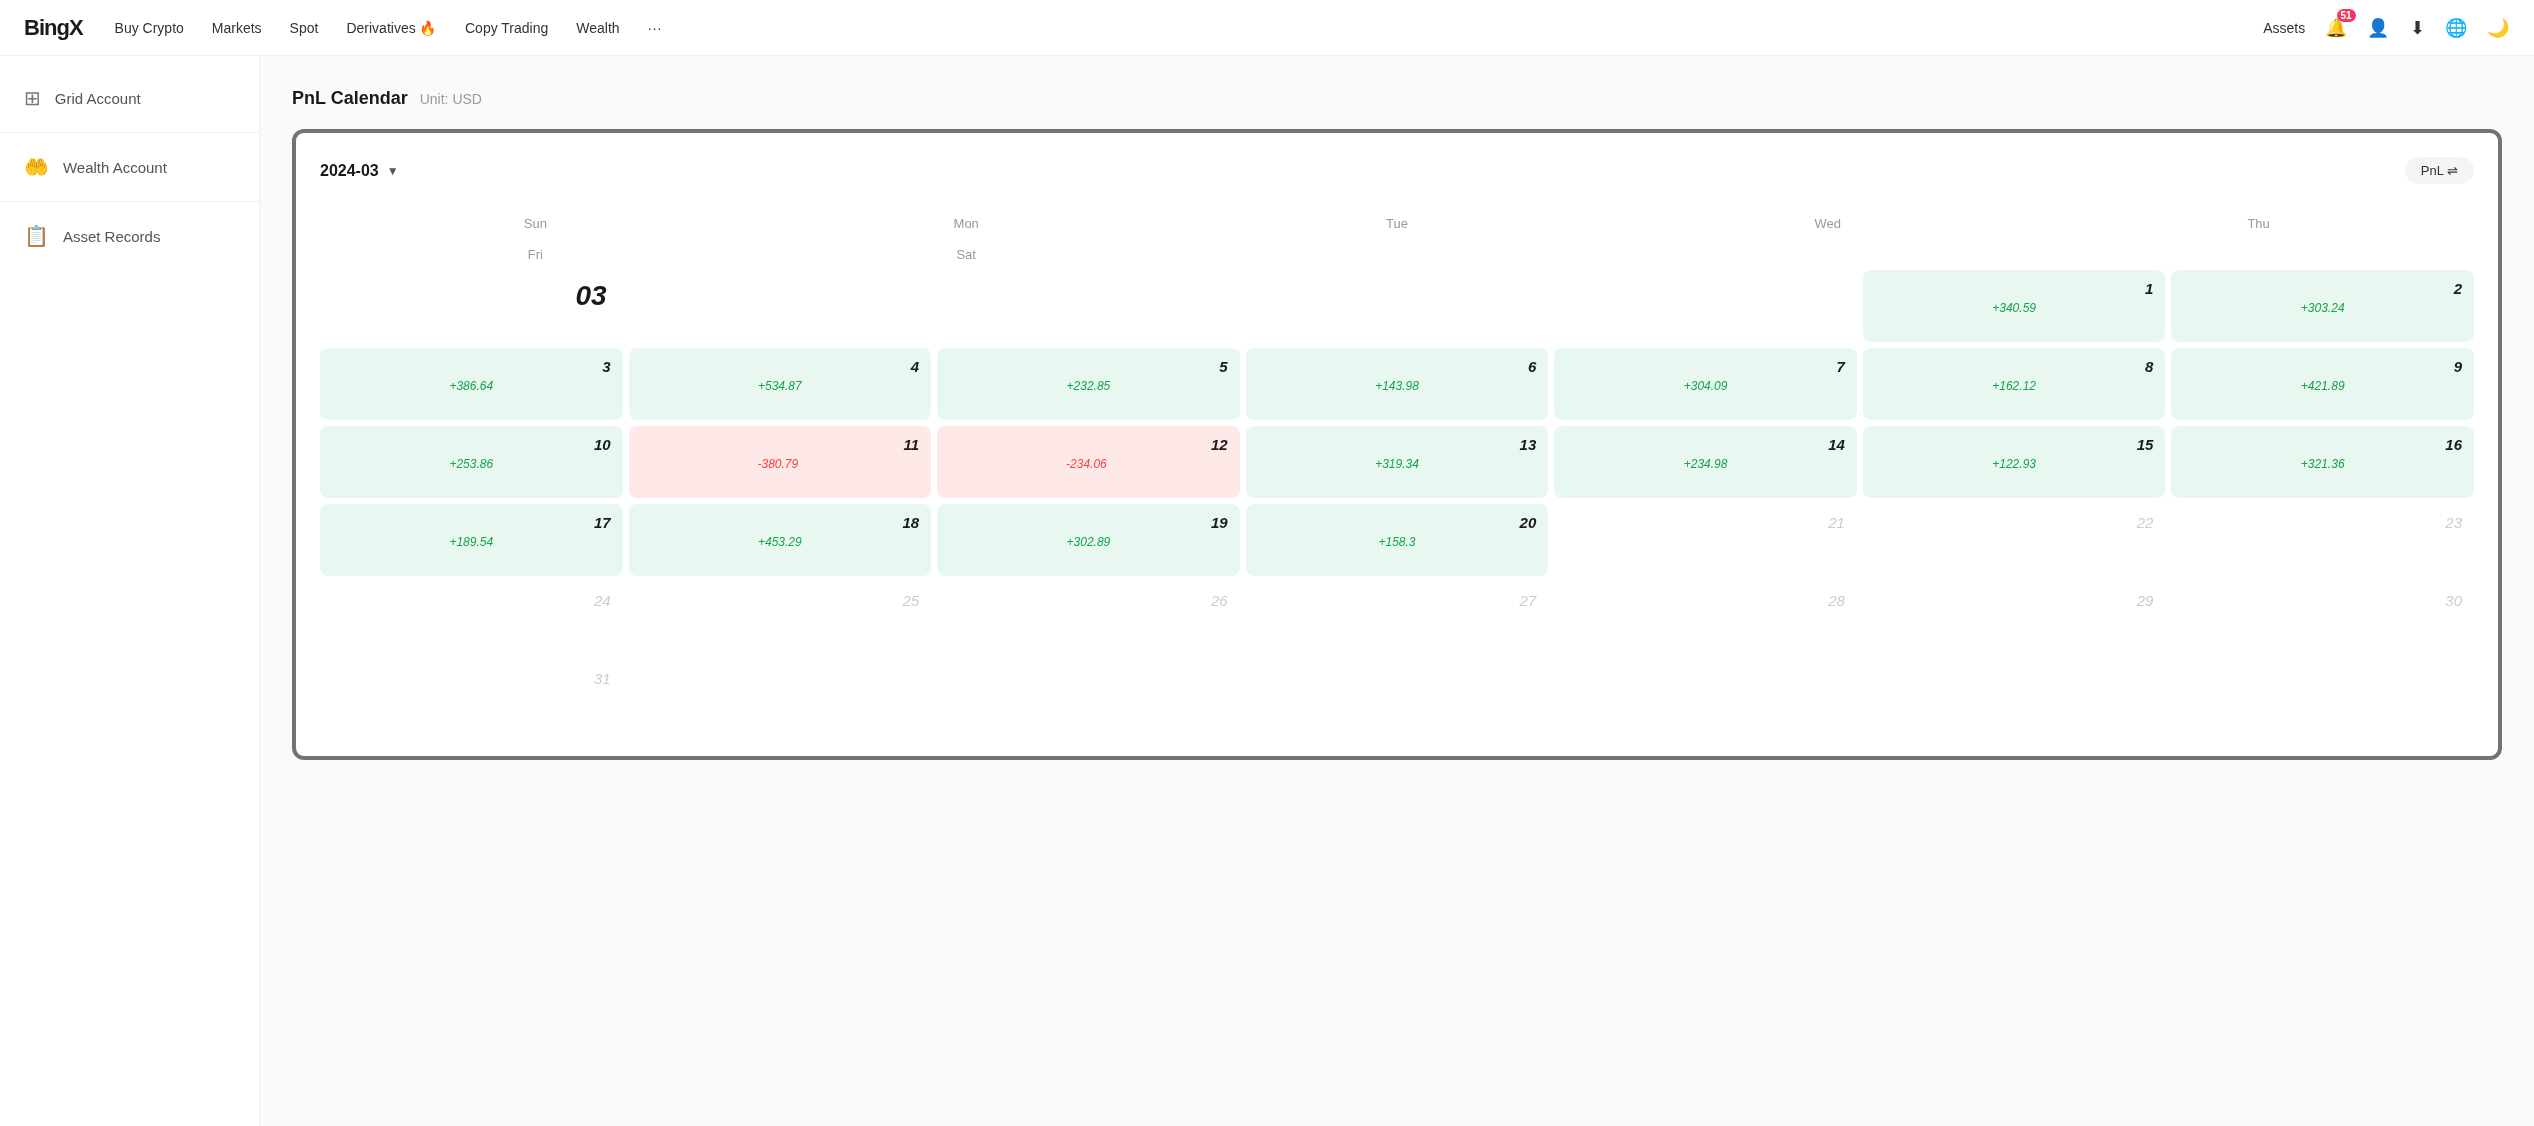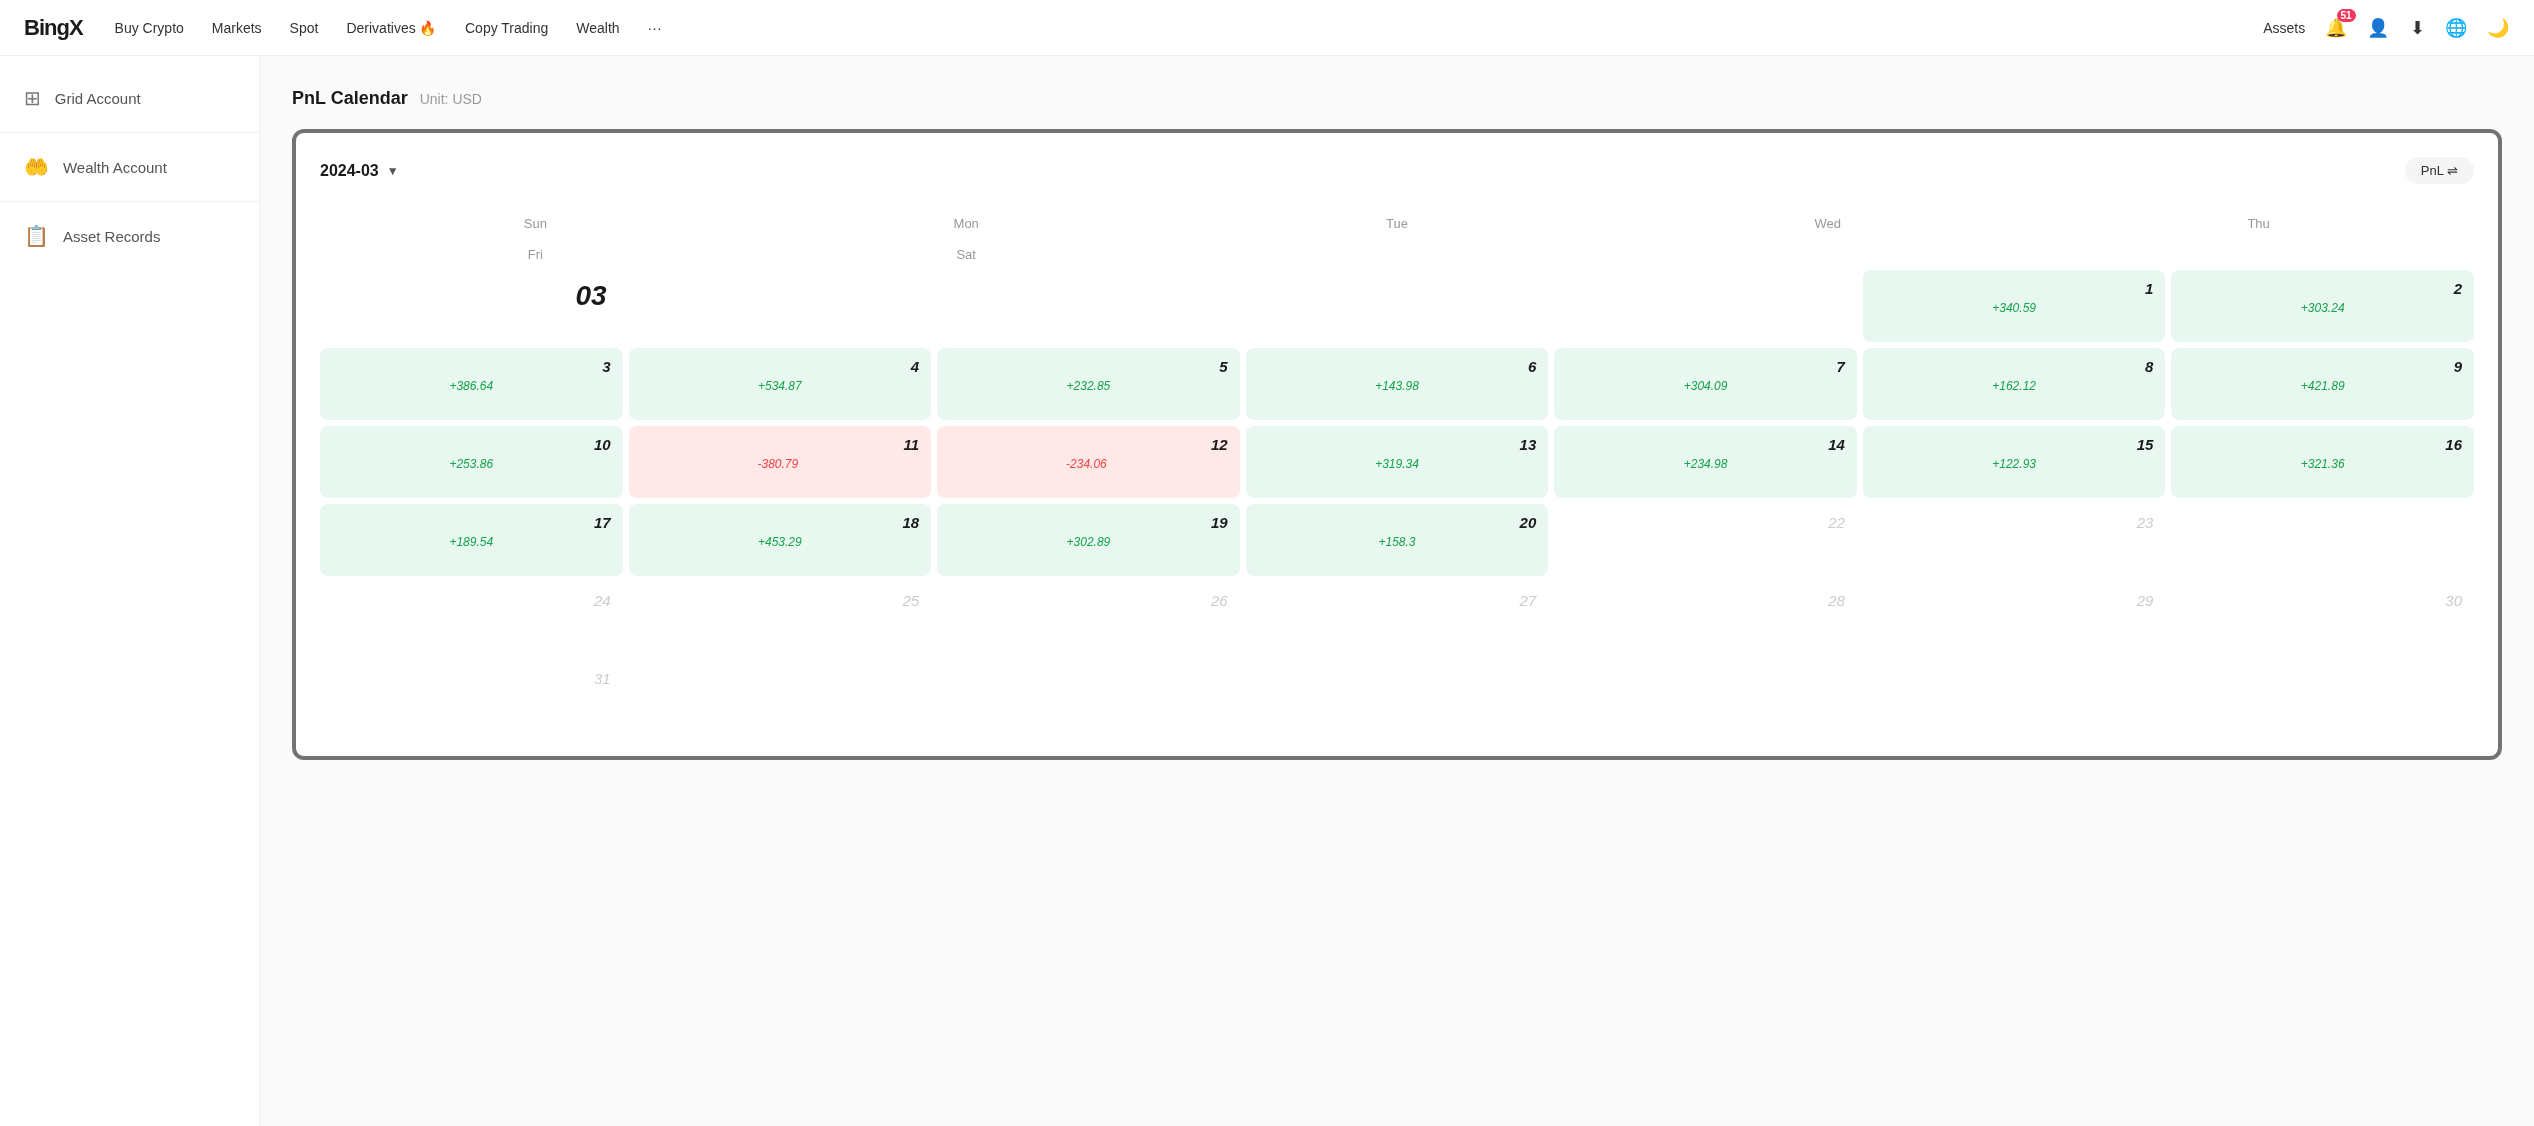--- a/index.html
+++ b/index.html
@@ -372,20 +372,23 @@
               </div>
               <div class="calendar-cell positive">
                 <div class="cell-date">19</div>
                 <div class="cell-pnl positive-val">+302.89</div>
               </div>
               <div class="calendar-cell positive">
                 <div class="cell-date">20</div>
                 <div class="cell-pnl positive-val">+158.3</div>
               </div>
               <div class="calendar-cell inactive">
+                <div class="cell-date muted">21</div>
+              </div>
+              <div class="calendar-cell inactive">
                 <div class="cell-date muted">22</div>
               </div>
               <div class="calendar-cell inactive">
                 <div class="cell-date muted">23</div>
               </div>
             </div>
             <div class="calendar-week">
               <div class="calendar-cell inactive">
                 <div class="cell-date muted">24</div>
               </div>

